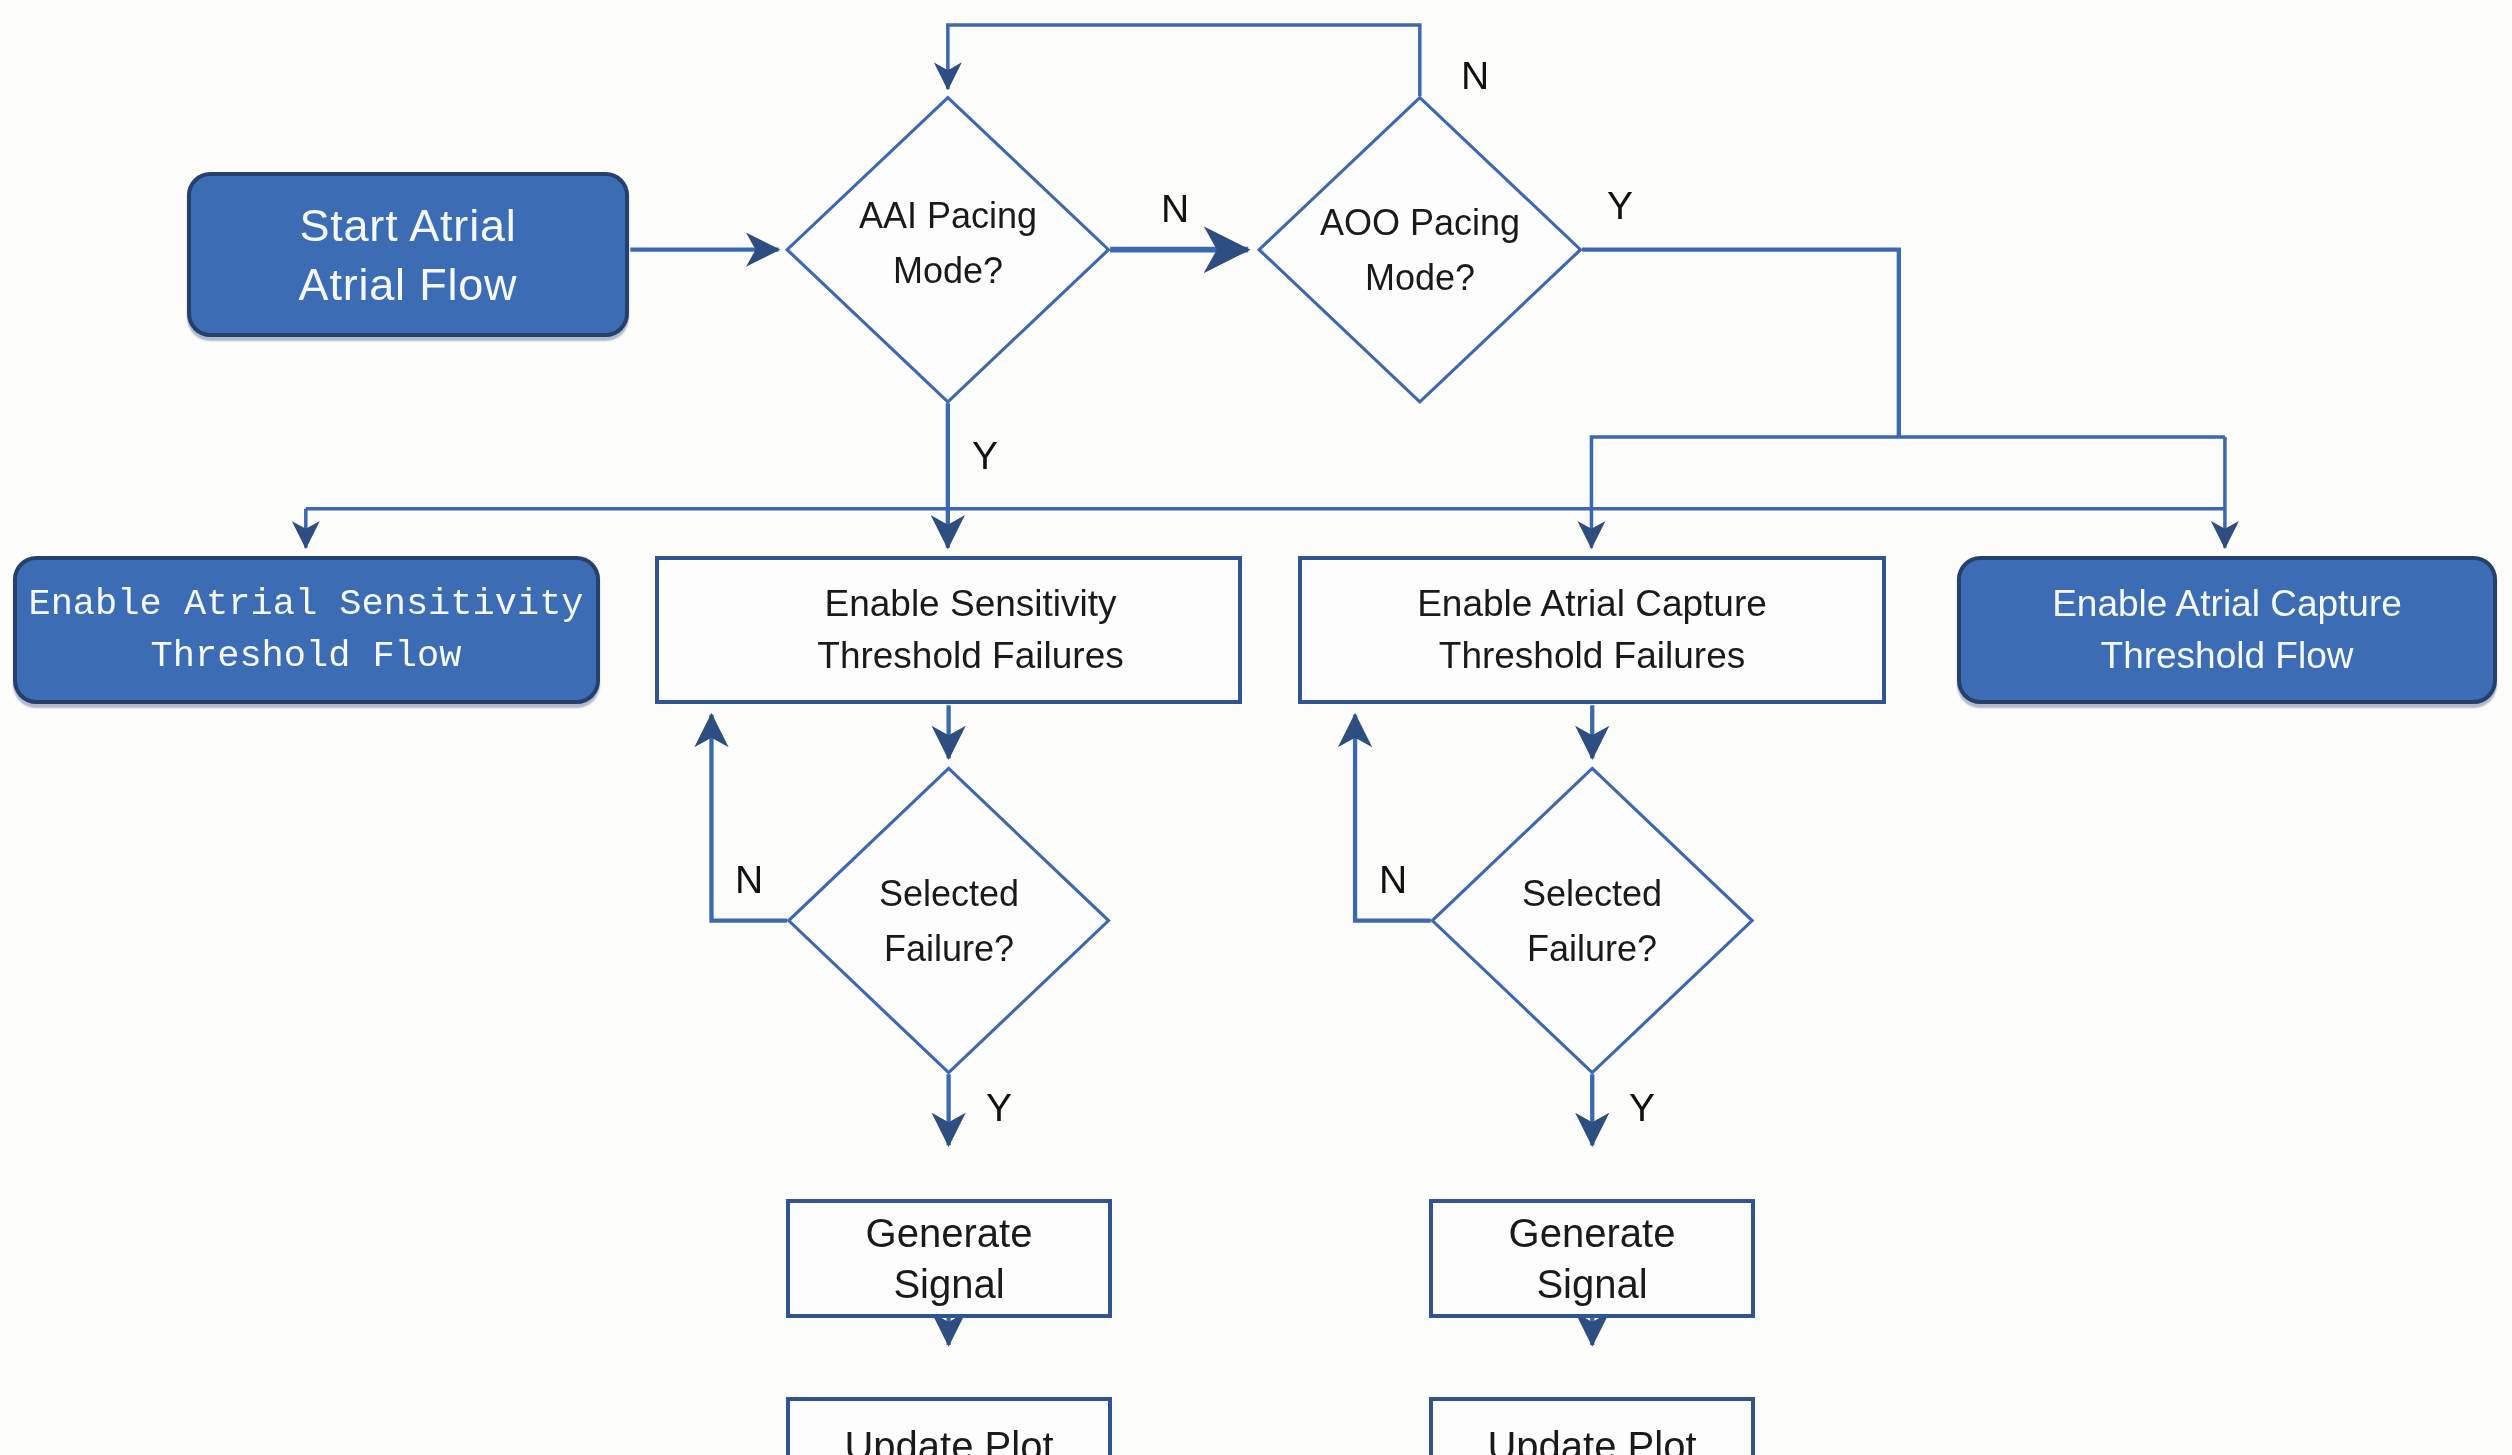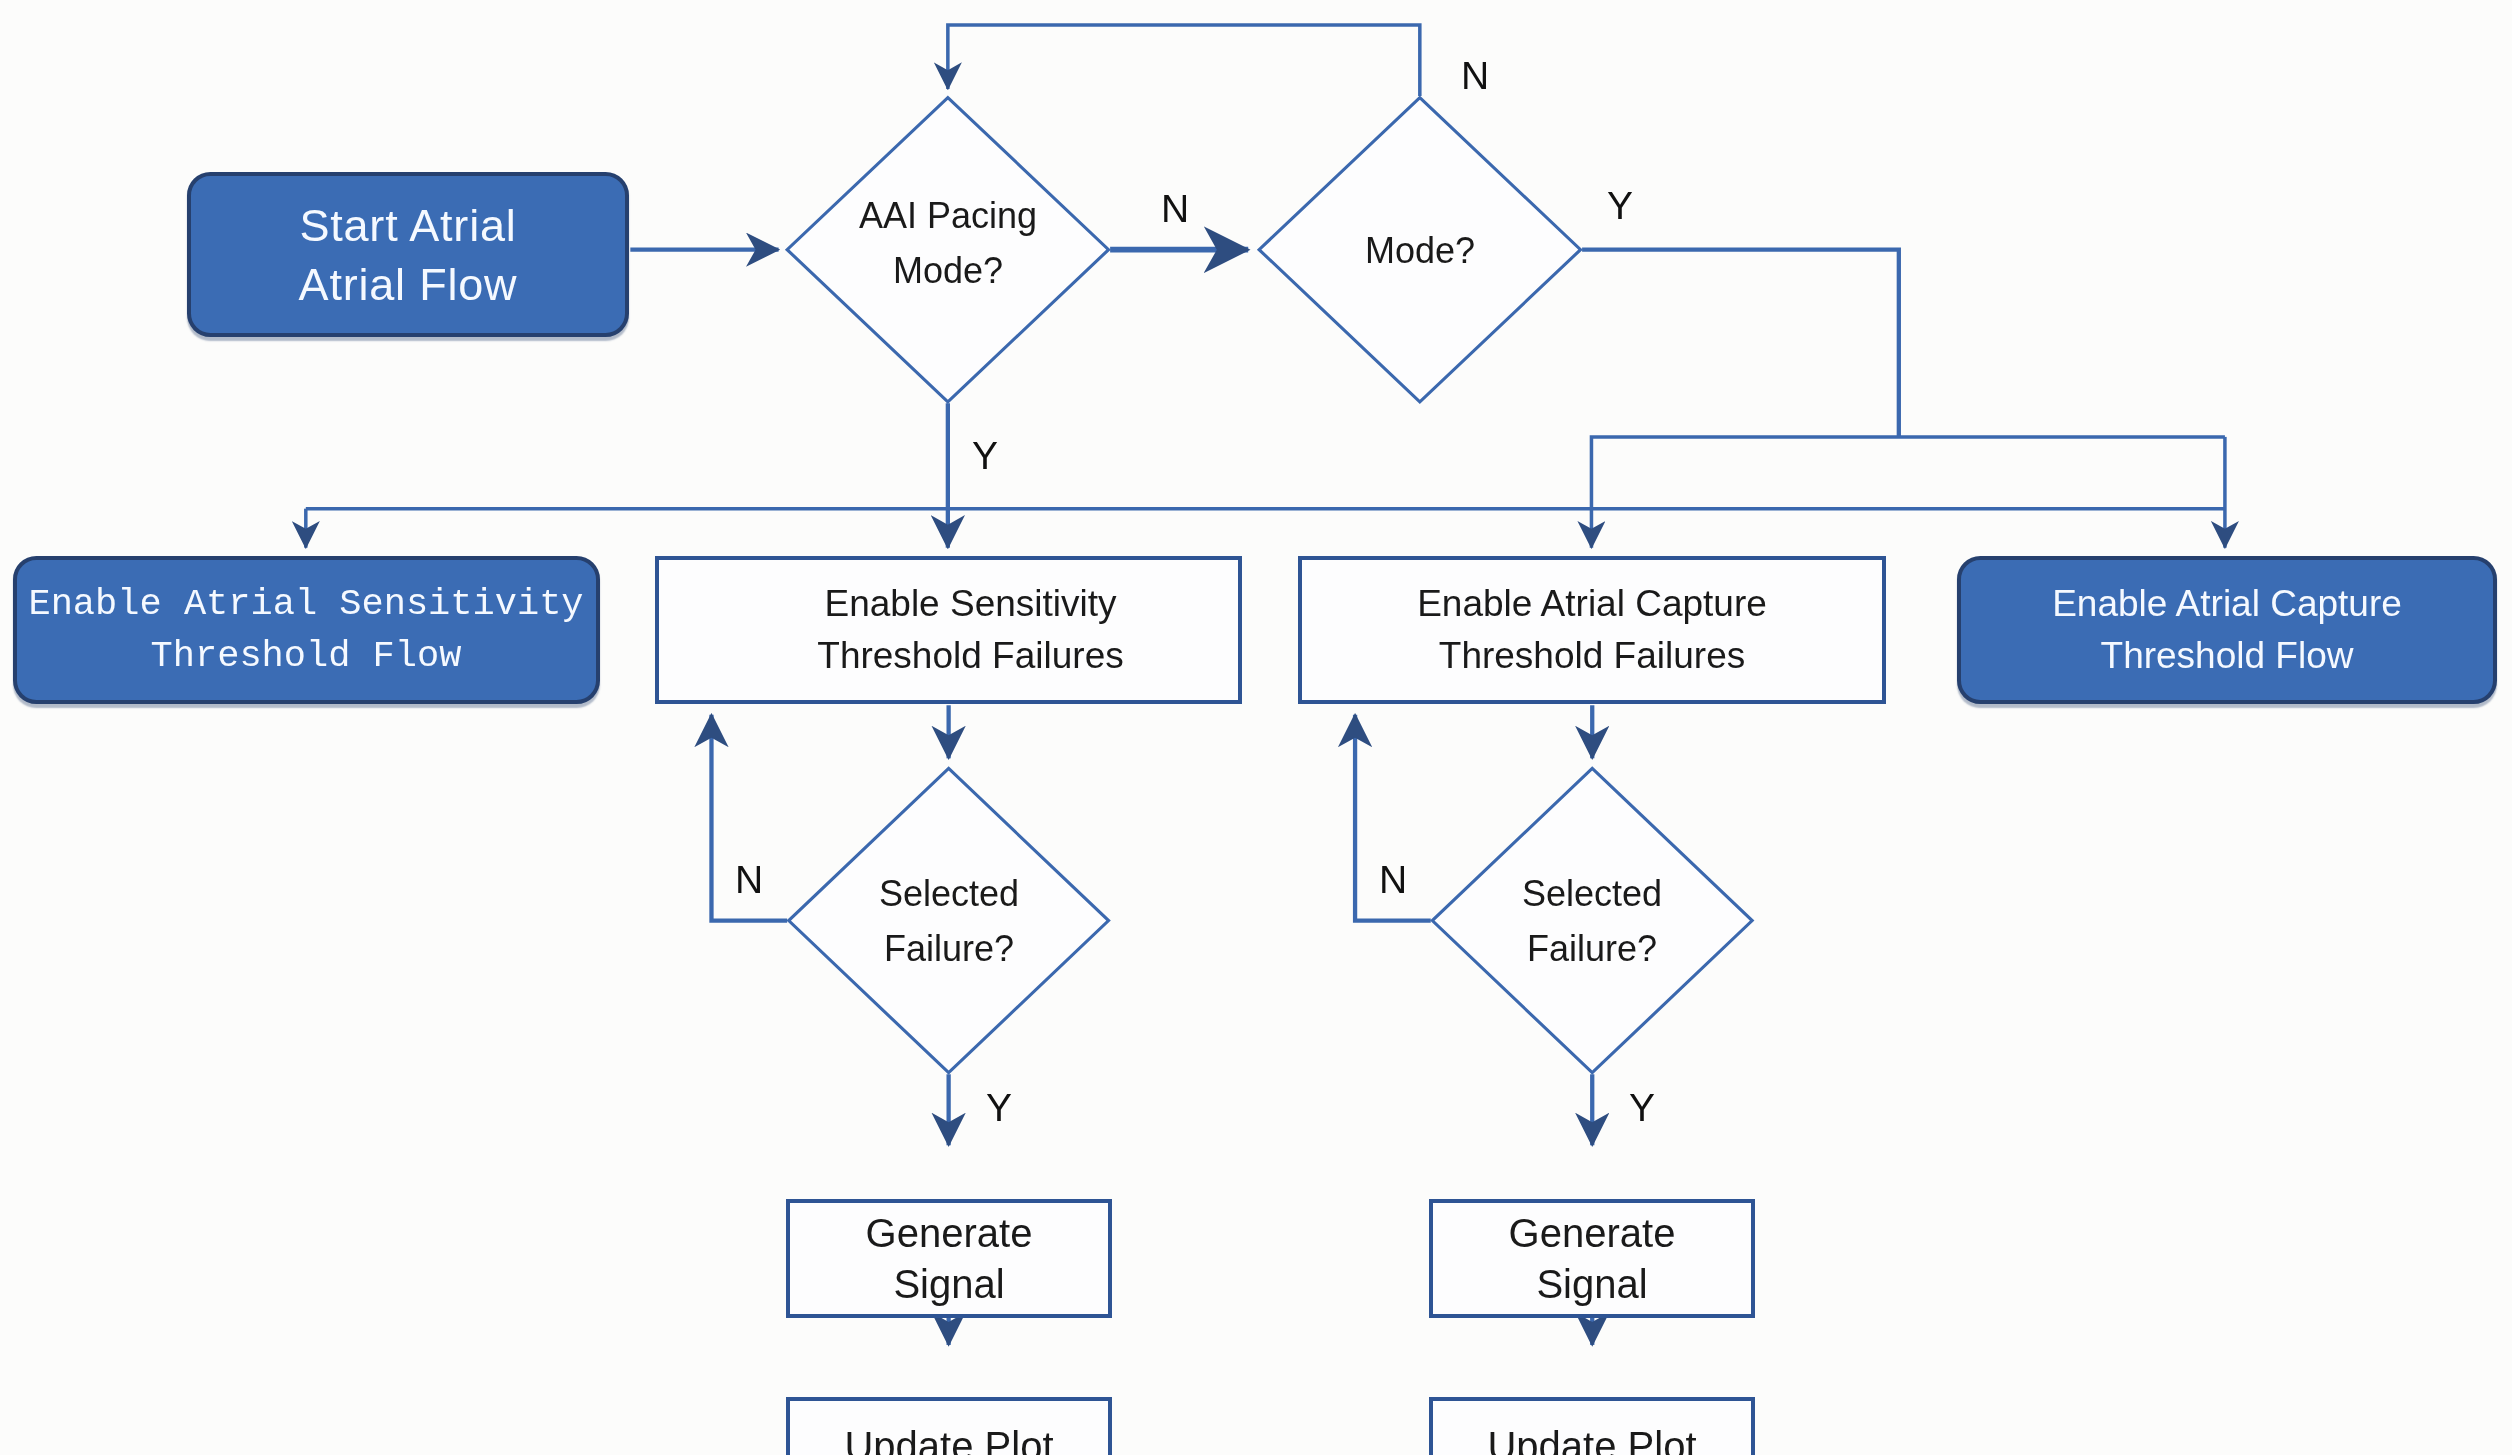--- a/index.html
+++ b/index.html
@@ -132,20 +132,21 @@
 
   <div class="node box-white small-font" style="left:1429px;top:1353px;width:326px;height:98px;">
     <div>Update Plot</div>
   </div>
 
   <div class="dlabel" style="left:948px;top:243px;">
     <div>AAI Pacing</div>
     <div>Mode?</div>
   </div>
   <div class="dlabel" style="left:1420px;top:250px;">
+    <div>AOO Pacing</div>
     <div>Mode?</div>
   </div>
   <div class="dlabel" style="left:949px;top:921px;">
     <div>Selected</div>
     <div>Failure?</div>
   </div>
   <div class="dlabel" style="left:1592px;top:921px;">
     <div>Selected</div>
     <div>Failure?</div>
   </div>

